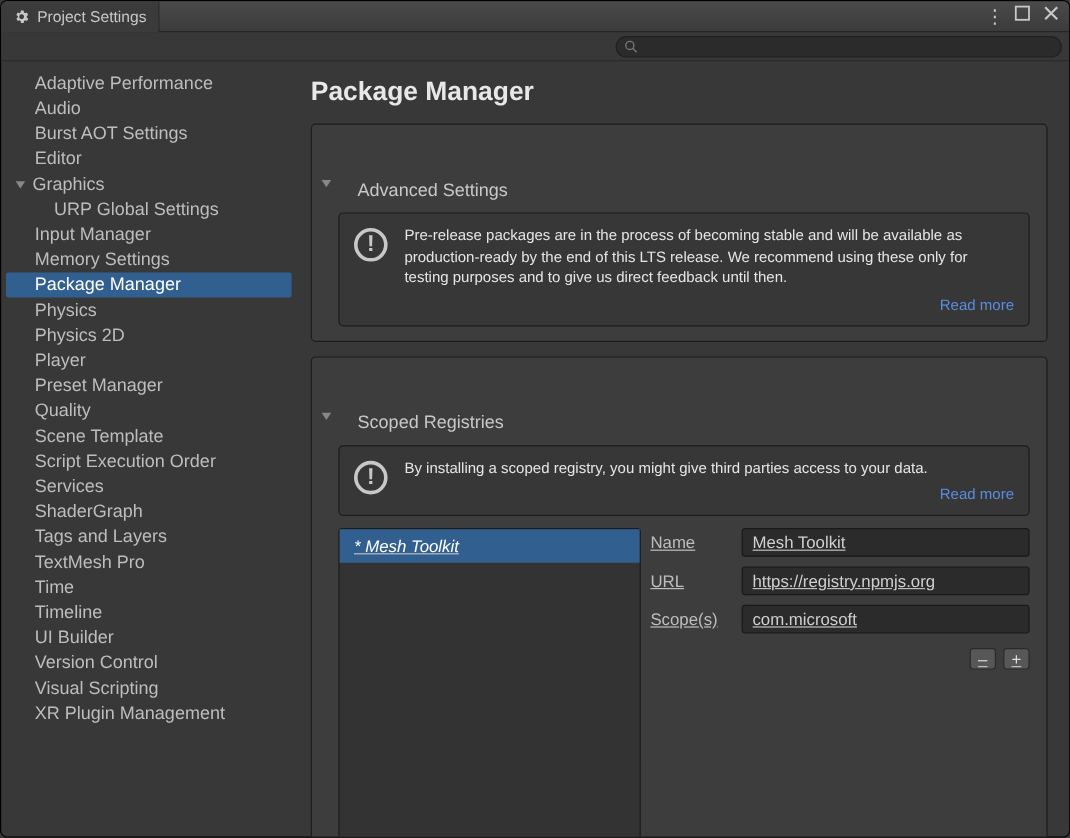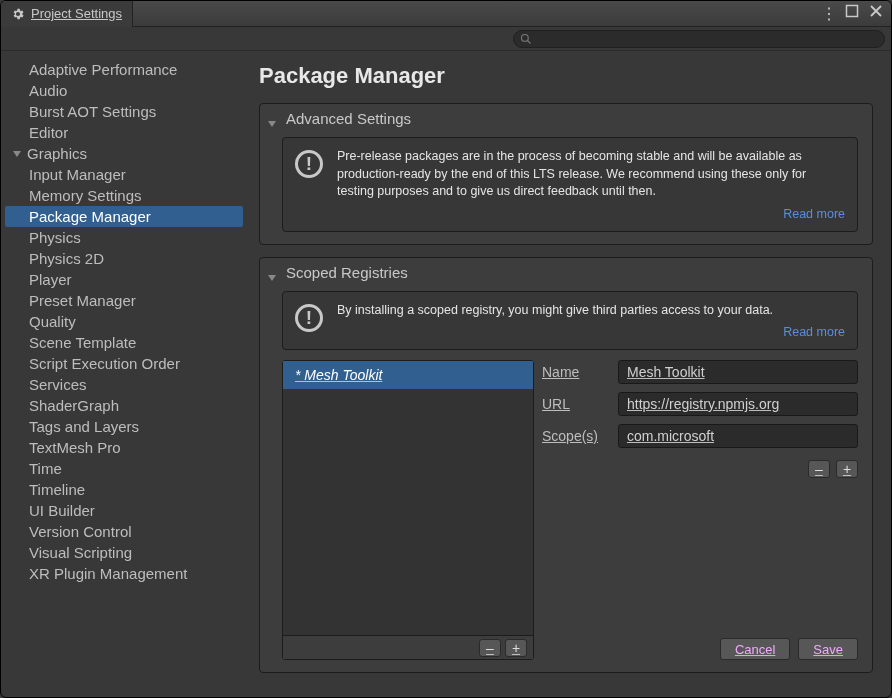--- a/index.html
+++ b/index.html
@@ -13,21 +13,21 @@
 }
 .titlebar {
   height: 26px; display: flex; align-items: center;
   background: linear-gradient(#4a4a4a,#3b3b3b);
   border-bottom: 1px solid #222;
 }
 .tab {
   background: #3b3b3b; height: 26px;
   display: flex; align-items: center; gap: 6px;
   padding: 0 10px; font-size: 13px; color: #c8c8c8;
-  border-right: 1px solid #222; border-top-left-radius: 5px; text-decoration: underline;
+  border-right: 1px solid #222; border-top-left-radius: 5px;
 }
 .spacer { flex: 1; }
 .winicons { display: flex; gap: 10px; padding-right: 8px; color: #c8c8c8; }
 .winicons svg { width: 14px; height: 14px; display:block; }
 .searchbar {
   height: 24px; background: #383838;
   display:flex; align-items:center; justify-content:flex-end;
   padding-right: 6px; border-bottom: 1px solid #2b2b2b;
 }
 .searchbox {
@@ -48,22 +48,22 @@
 .caret { display:inline-block; width:0;height:0;
   border-left:4px solid transparent;border-right:4px solid transparent;
   border-top:6px solid #888; margin-right:4px;}
 .content { flex:1; padding: 12px 18px 18px 12px; overflow:hidden; }
 h1 { font-size: 22px; color: #e8e8e8; font-weight:600; margin-bottom: 14px; }
 .panel {
   border: 1px solid #1c1c1c; border-radius:4px;
   background: #3d3d3d; margin-bottom: 12px;
 }
 .panel-header {
-  padding: 6px 8px; display:flex; align-items:flex-end; gap:6px;
-  font-size: 15px; color:#c8c8c8;
+  padding: 6px 8px; display:flex; align-items:flex-start; gap:18px;
+  font-size: 15px; color:#c8c8c8;margin-top:40px;
 }
 .panel-body { padding: 4px 14px 12px 22px; }
 .checkbox-row { display:flex; align-items:center; gap:10px; margin-bottom:8px; color:#9c9c9c;}
 .cb { width:18px;height:18px;background:#2a2a2a;border:1px solid #171717;border-radius:2px;}
 .infobox {
   border:1px solid #1c1c1c; border-radius:4px; background:#373737;
   padding: 10px 12px; display:flex; gap:14px; align-items:flex-start;
 }
 .warnicon {
   width:28px;height:28px;border-radius:50%;
@@ -147,20 +147,21 @@
 <div class="main">
   <div class="sidebar" id="sidebar">
       <div class="tree-item"><span>Adaptive Performance</span></div>
       <div class="tree-item"><span>Audio</span></div>
       <div class="tree-item"><span>Burst AOT Settings</span></div>
       <div class="tree-item"><span>Editor</span></div>
       <div class="tree-item expandable">
         <span class="caret"></span>
         <span>Graphics</span>
       </div>
+      <div class="tree-item sub"><span>URP Global Settings</span></div>
       <div class="tree-item"><span>Input Manager</span></div>
       <div class="tree-item"><span>Memory Settings</span></div>
       <div class="tree-item selected"><span>Package Manager</span></div>
       <div class="tree-item"><span>Physics</span></div>
       <div class="tree-item"><span>Physics 2D</span></div>
       <div class="tree-item"><span>Player</span></div>
       <div class="tree-item"><span>Preset Manager</span></div>
       <div class="tree-item"><span>Quality</span></div>
       <div class="tree-item"><span>Scene Template</span></div>
       <div class="tree-item"><span>Script Execution Order</span></div>

